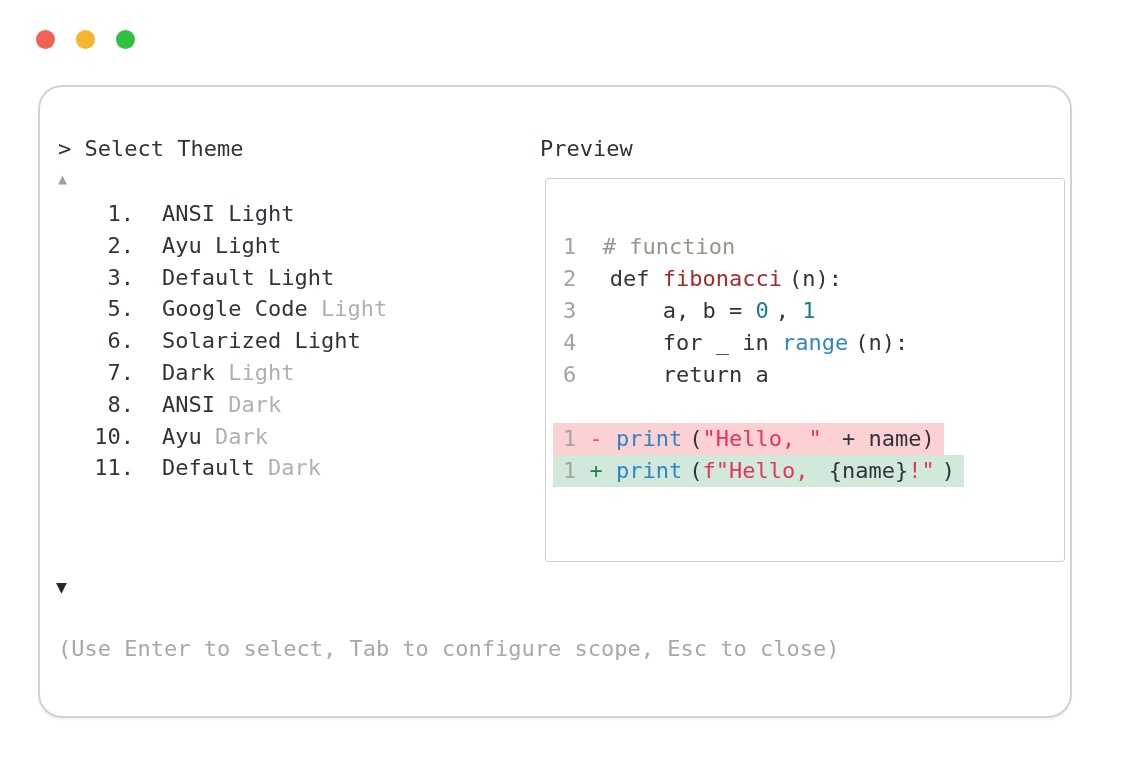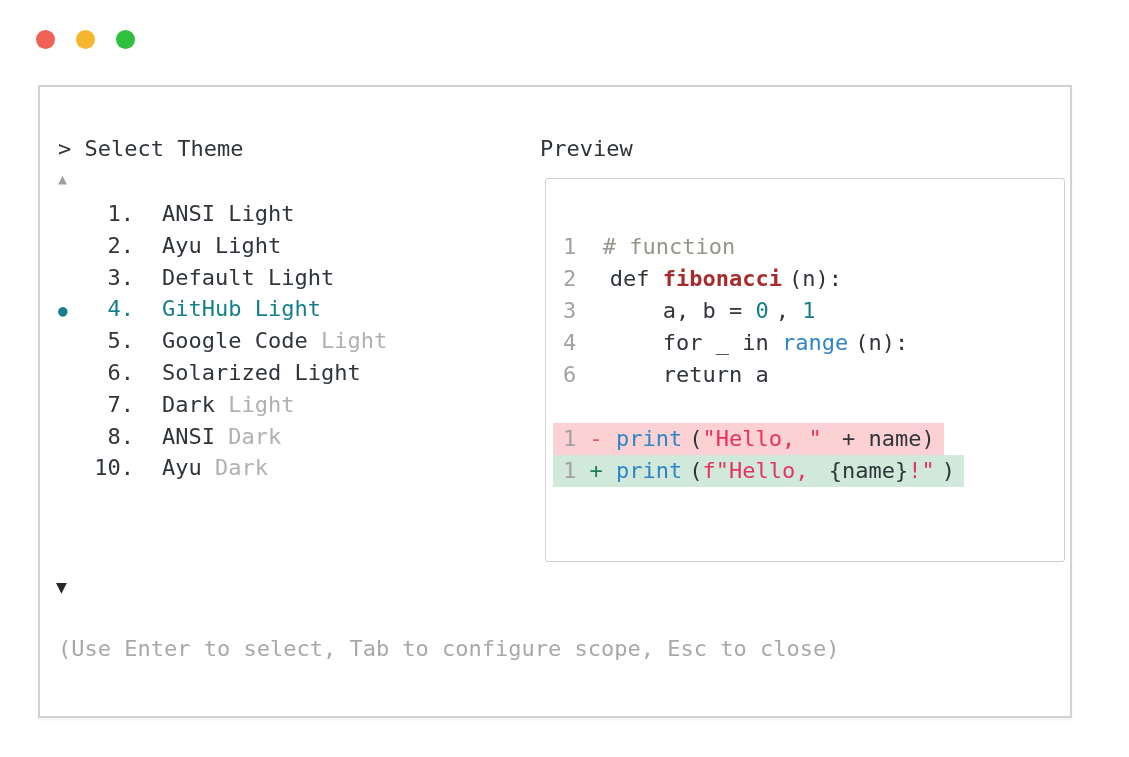--- a/index.html
+++ b/index.html
@@ -6,21 +6,21 @@
   html,body { width:1129px; height:757px; background:#ffffff; overflow:hidden;
     font-family:"DejaVu Sans Mono","Liberation Mono",monospace; color:var(--text, #2f353b); }
 
   .traffic { position:absolute; left:36px; top:30px; display:flex; gap:21px; }
   .dot { width:19px; height:19px; border-radius:50%; }
   .dot-red { background:var(--traffic-red); }
   .dot-yellow { background:var(--traffic-yellow); }
   .dot-green { background:var(--traffic-green); }
 
   .panel { position:absolute; left:38px; top:85px; width:1034px; height:633px;
-    border:2px solid var(--border,#d2d2d2); border-radius:0; background:#fff;
+    border:2px solid var(--border,#d2d2d2); border-radius:24px; background:#fff;
     box-shadow:0 2px 2px rgba(0,0,0,0.05); }
 
   .prompt { position:absolute; left:18px; top:49px; font-size:22px; white-space:pre; }
   .preview-label { position:absolute; left:500px; top:49px; font-size:22px; }
 
   .up-arrow { position:absolute; left:18px; top:83px; font-size:15px; color:#9e9e9e; }
   .down-arrow { position:absolute; left:16px; top:489px; font-size:18px; color:#26282b; }
 
   .theme-list { position:absolute; left:18px; top:111px; font-size:22px; }
   .list-row { height:31.8px; line-height:31.8px; white-space:pre; }
@@ -35,21 +35,21 @@
   .preview-box { position:absolute; left:505px; top:91px; width:520px; height:384px;
     border:1.5px solid #d0d0d0; border-radius:3px; background:#fff;padding-left:32px; }
 
   .code-area { position:absolute; left:7px; top:52px; font-size:22px; }
   .code-row { height:32px; line-height:32px; white-space:pre; padding:0 9px 0 10px; width:max-content; }
   .code-row.removed { background:var(--diff-removed-bg); }
   .code-row.added { background:var(--diff-added-bg); }
   .lineno { color:var(--line-number,#a2a2a2); }
   .tok-plain { color:var(--text,#2f353b);margin-left:7px; }
   .tok-comment { color:var(--comment-gray); }
-  .tok-function { color:var(--function-red);font-weight:bold; }
+  .tok-function { color:var(--function-red); }
   .tok-number { color:var(--accent-teal); }
   .tok-builtin { color:var(--builtin-blue); }
   .tok-string { color:var(--string-rose); }
   .sign-minus { color:var(--diff-minus); }
   .sign-plus { color:var(--diff-plus); }
 </style>
 </head>
 <body>
 
 <div class="traffic">
@@ -61,26 +61,26 @@
 <div class="panel">
   <div class="prompt">&gt; Select Theme</div>
   <div class="preview-label">Preview</div>
 
   <div class="up-arrow">▲</div>
 
   <div class="theme-list">
       <div class="list-row"><span class="marker"></span><span class="num">1.</span><span class="name">ANSI </span><span class="variant">Light</span></div>
       <div class="list-row"><span class="marker"></span><span class="num">2.</span><span class="name">Ayu </span><span class="variant">Light</span></div>
       <div class="list-row"><span class="marker"></span><span class="num">3.</span><span class="name">Default </span><span class="variant">Light</span></div>
-      <div class="list-row selected"><span class="marker">●</span><span class="num">4.</span><span class="name">GitHub </span><span class="variant">Light</span></div>
       <div class="list-row"><span class="marker"></span><span class="num">5.</span><span class="name">Google Code </span><span class="variant muted">Light</span></div>
       <div class="list-row"><span class="marker"></span><span class="num">6.</span><span class="name">Solarized </span><span class="variant">Light</span></div>
       <div class="list-row"><span class="marker"></span><span class="num">7.</span><span class="name">Dark </span><span class="variant muted">Light</span></div>
       <div class="list-row"><span class="marker"></span><span class="num">8.</span><span class="name">ANSI </span><span class="variant muted">Dark</span></div>
       <div class="list-row"><span class="marker"></span><span class="num">10.</span><span class="name">Ayu </span><span class="variant muted">Dark</span></div>
+      <div class="list-row"><span class="marker"></span><span class="num">11.</span><span class="name">Default </span><span class="variant muted">Dark</span></div>
     </div>
 
   <div class="down-arrow">▼</div>
 
   <div class="hint">(Use Enter to select, Tab to configure scope, Esc to close)</div>
 
   <div class="preview-box">
     <div class="code-area">
         <div class="code-row"><span class="lineno">1</span><span>  </span><span class="tok-comment"># function</span></div>
         <div class="code-row"><span class="lineno">2</span><span>  </span><span class="tok-plain">def </span><span class="tok-function">fibonacci</span><span class="tok-plain">(n):</span></div>

